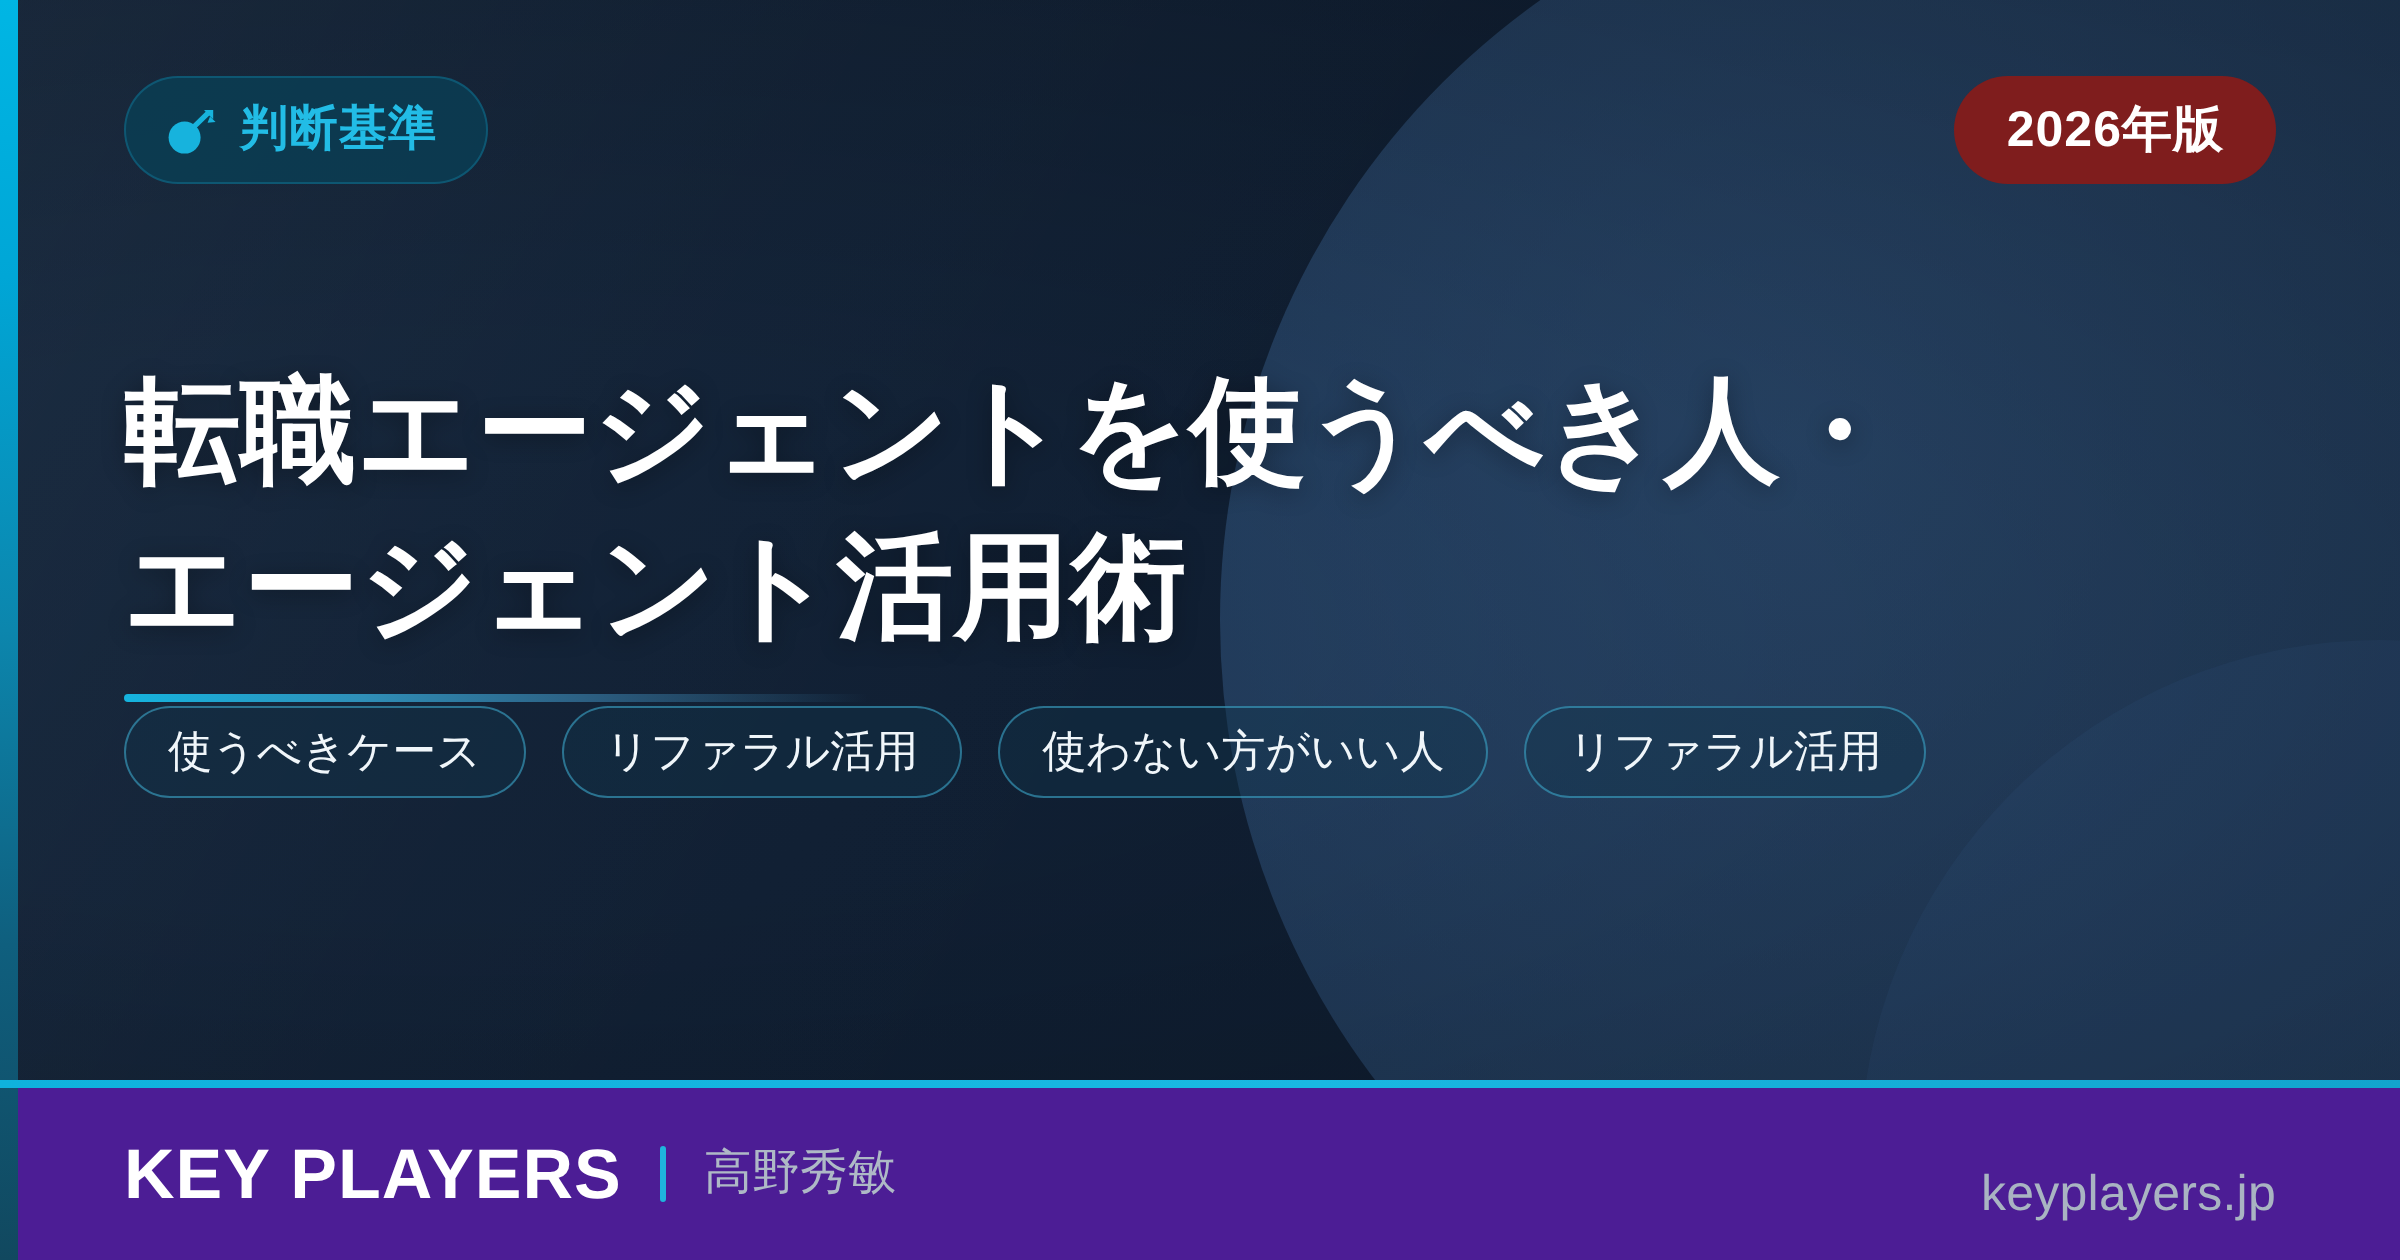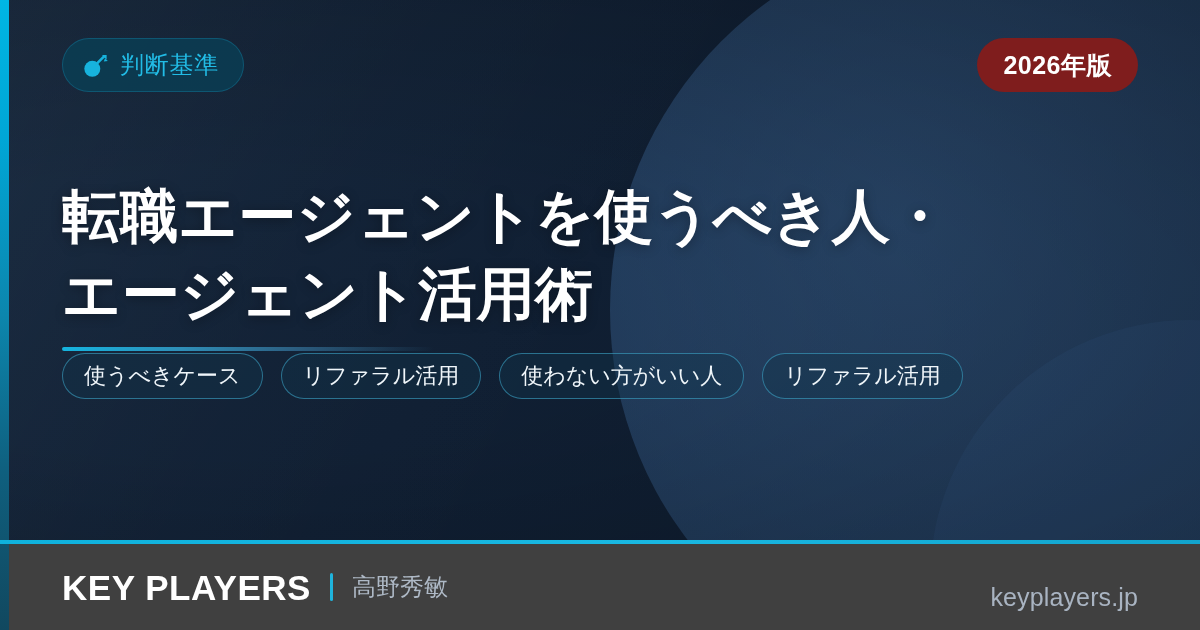--- a/index.html
+++ b/index.html
@@ -111,21 +111,21 @@
   }
   .badge-icon {
     width: 27px;
     height: 27px;
     display: block;
     flex: 0 0 auto;
   }
   .category-badge-label {
     color: #22bce6;
     font-size: 24px;
-    font-weight: 400;
+    font-weight: 700;
     letter-spacing: 0.03em;
     line-height: 1;
     white-space: nowrap;
   }
 
   .year-badge {
     display: inline-flex;
     align-items: center;
     height: 54px;
     padding: 0 26px;
@@ -199,21 +199,21 @@
     height: 4px;
     background: linear-gradient(90deg, #0fb2dd 0%, #19b8e2 55%, #12a4cd 100%);
     z-index: 6;
   }
   .footer {
     position: absolute;
     left: 0;
     top: 544px;
     width: 1200px;
     height: 86px;
-    background: #404040;
+    background: #4c1d95;
     z-index: 5;
     display: flex;
     align-items: center;
     justify-content: space-between;
     padding: 0 62px;
   }
   .footer-left {
     display: flex;
     align-items: center;
     gap: 19px;

